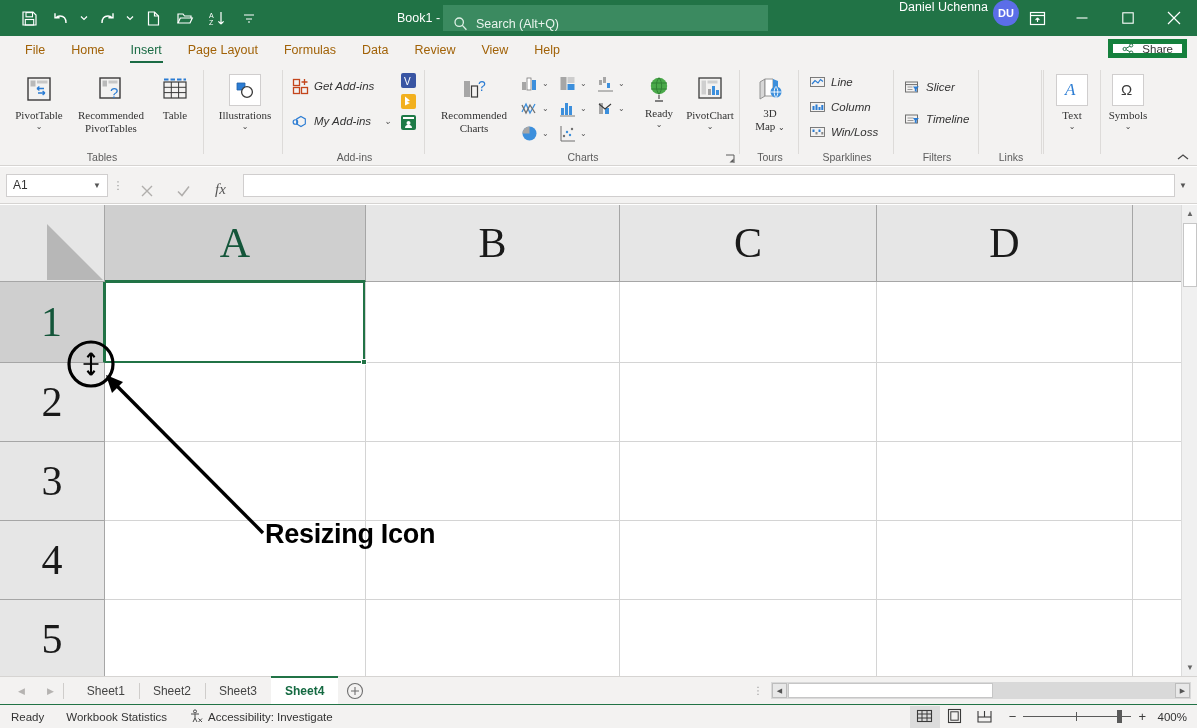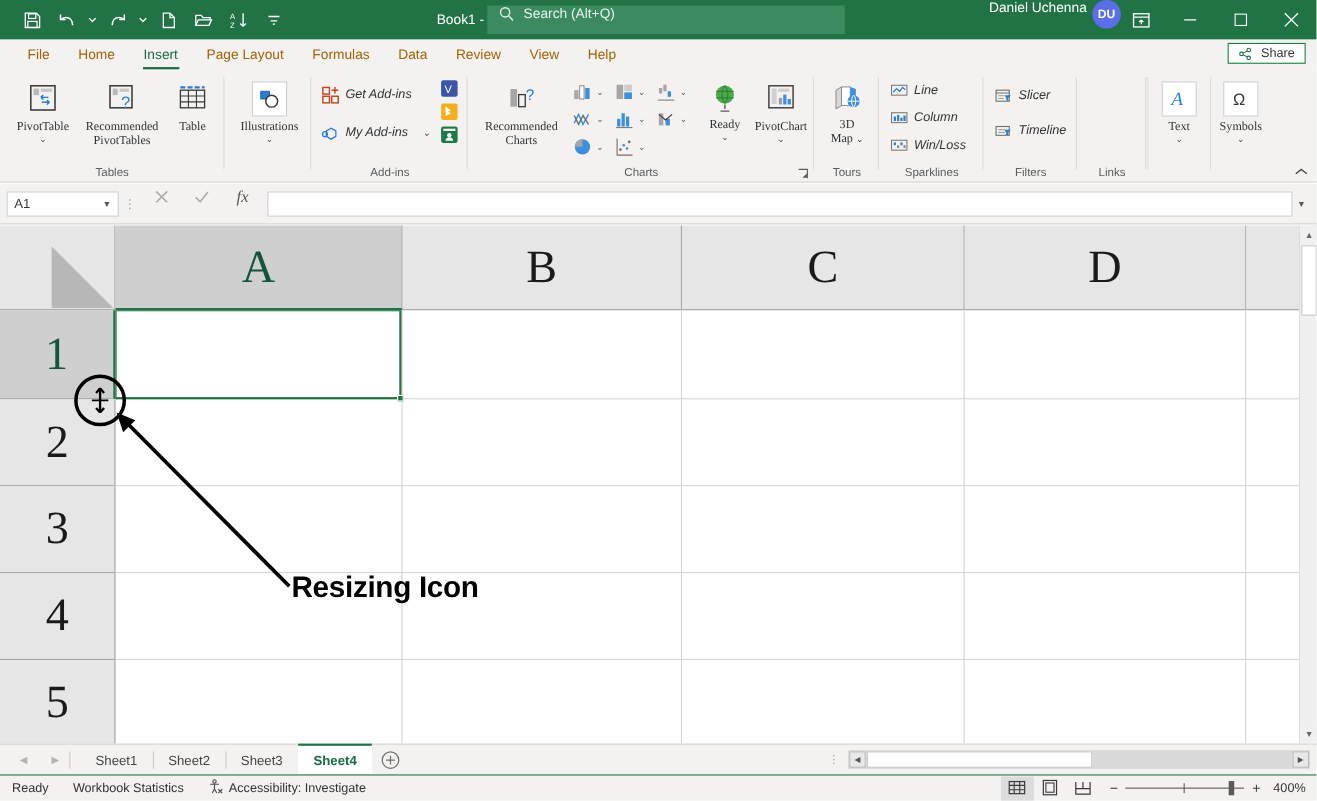--- a/index.html
+++ b/index.html
@@ -23,21 +23,21 @@
   }
   .qat-btn svg { display:block; }
   .qat-caret { width:12px; height:26px; display:flex; align-items:center; justify-content:center; }
   .title-center-wrap{
     position:absolute; left:397px; top:0; width:403px; height:36px;
     display:flex; align-items:center; justify-content:flex-start;
   }
   .doc-title{ color:#fff; font-size:12.5px; white-space:nowrap; padding-left:0; }
   .searchbox {
     position:absolute; left:443px; top:5px; width:325px; height:26px;
-    background:#3b8a60; display:flex; align-items:flex-start; gap:8px; padding-left:10px;
+    background:#3b8a60; display:flex; align-items:flex-end; gap:8px; padding-left:10px;
     color:#e8f3ec; font-size:12.5px;
   }
   .searchbox .sicon{ display:flex; align-items:center; }
   .acct {
     position:absolute; right:178px; top:0; height:36px; display:flex; align-items:flex-start; gap:5px;
     color:#ffffff; font-size:12.5px; white-space:nowrap;
   }
   .avatar {
     width:26px; height:26px; border-radius:50%; background:#5b6ee8; color:#fff;
     font-size:11px; display:flex; align-items:center; justify-content:center; font-weight:bold;
@@ -54,21 +54,21 @@
   .tab {
     height:28px; padding:0 13px; display:flex; align-items:center;
     font-size:12.5px; color:#a16207; position:relative;
   }
   .tab.active { color:#1a6b44; font-weight:normal; }
   .tab.active::after {
     content:""; position:absolute; left:12px; right:12px; bottom:1px; height:2px; background:#1a6b44;
   }
   .share-btn {
     position:absolute; right:10px; top:3px; height:19px; padding:0 9px;
-    border:1px solid #15803d; background:#ffffff; display:flex; align-items:center; gap:8px;
+    border:5px solid #15803d; background:#ffffff; display:flex; align-items:center; gap:8px;
     font-size:11.5px; color:#333;
   }
 
   
   .ribbon {
     position:absolute; left:0; top:64px; width:1197px; height:102px;
     background:#f3f2f1; border-bottom:1px solid #d6d4d2;
   }
   .grp { position:absolute; top:0; height:102px; }
   .grp-label {
@@ -107,21 +107,21 @@
     border-bottom:1px solid #d6d4d2;
   }
   .namebox {
     width:102px; height:23px; background:#ffffff; border:1px solid #d0cece;
     display:flex; align-items:center; padding:0 6px; font-size:12px; color:#333;
     justify-content:space-between;
   }
   .namebox .nb-caret { font-size:8px; color:#555; }
   .fb-dots { width:20px; display:flex; align-items:center; justify-content:center; color:#999; font-size:11px; letter-spacing:0; }
   .fb-icons { display:flex; align-items:center; gap:0; }
-  .fb-ic { width:37px; height:26px; display:flex; align-items:flex-start; justify-content:center; color:#b0aeac; font-size:14px; }
+  .fb-ic { width:37px; height:26px; display:flex; align-items:flex-end; justify-content:center; color:#b0aeac; font-size:14px; }
   .fb-ic.fx { color:#555; font-style:italic; font-family:"Liberation Serif", serif; font-size:15px; }
   .fb-input {
     flex:1; height:23px; background:#ffffff; border:1px solid #d0cece;
     margin-left:4px; display:flex; align-items:center; padding:0 6px; font-size:12px;
   }
   .fb-expand { width:16px; height:23px; display:flex; align-items:center; justify-content:center; color:#555; font-size:8px; }
 
   
   .gridarea { position:absolute; left:0; top:205px; width:1197px; height:471px; background:#ffffff; }
 

